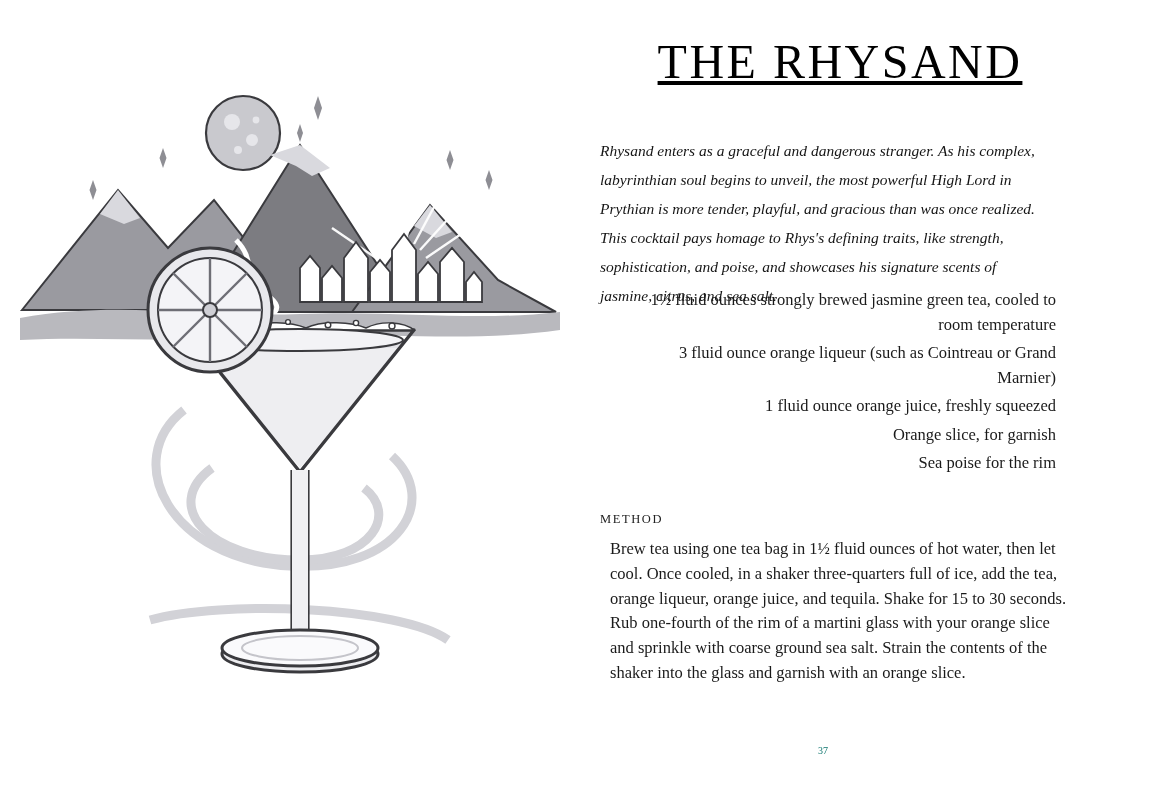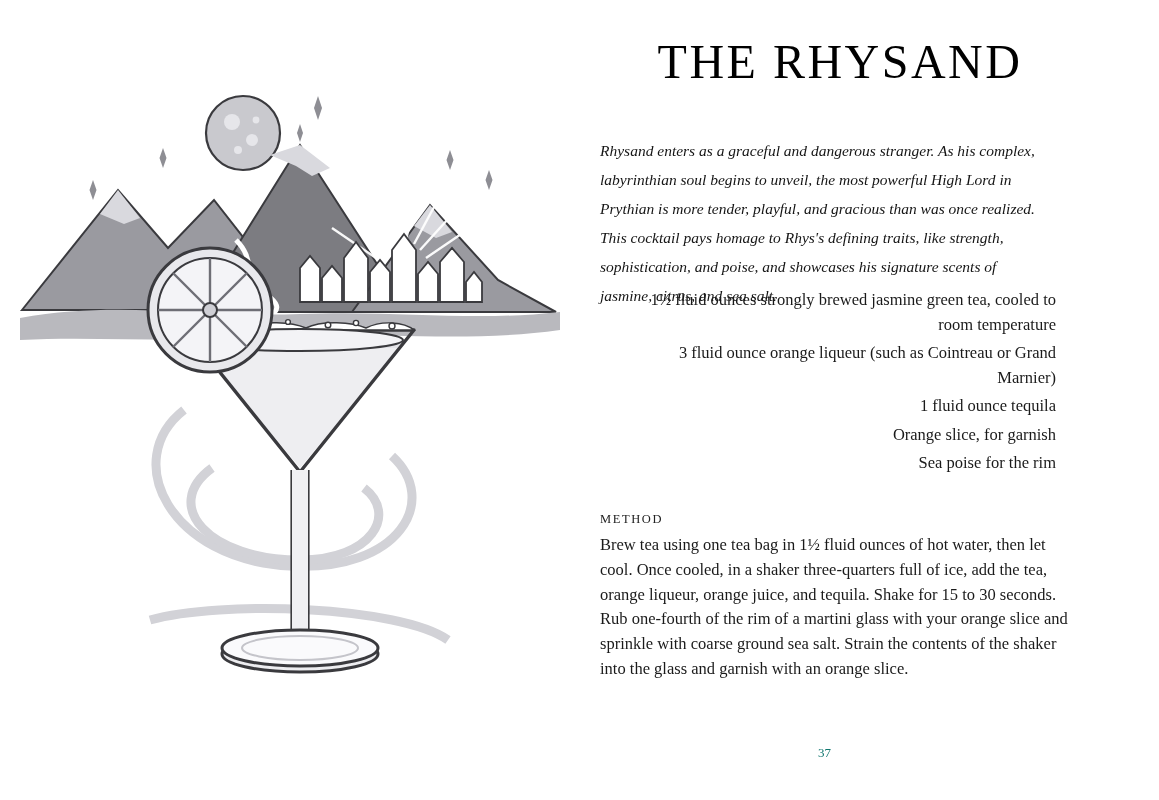--- a/index.html
+++ b/index.html
@@ -44,20 +44,21 @@
     top: 34px;
     left: 0;
     width: 480px;
     text-align: center;
     font-family: "Liberation Serif", serif;
     font-size: 48px;
     letter-spacing: 2.5px;
     font-weight: 400;
     color: #000;
     white-space: nowrap;
+    text-decoration: underline;
   }
   .intro {
     position: absolute;
     top: 120px;
     left: 0;
     width: 449px;
     font-style: italic;
     font-size: 15.5px;
     line-height: 29px;
     color: #151515;
@@ -90,27 +91,27 @@
     margin: 4px;
     text-align: right;
   }
   .method {
     top: 512px;
     width: 478px;
   }
   .method-body {
     font-size: 16.5px;
     line-height: 24.8px;
-    margin: 0;
+    margin: 10px;
   }
   .folio {
     position: absolute;
     left: 218px;
     top: 745px;
-    font-size: 13px;
+    font-size: 10px;
     color: #0f766e;
   }
 </style>
 </head>
 <body>
 
 <div class="page">
 
   <div class="illustration">
     <svg width="600" height="800" viewBox="0 0 600 800" xmlns="http://www.w3.org/2000/svg">
@@ -227,21 +228,21 @@
   <div class="content">
 
     <div class="title">THE RHYSAND</div>
 
     <p class="intro">Rhysand enters as a graceful and dangerous stranger. As his complex, labyrinthian soul begins to unveil, the most powerful High Lord in Prythian is more tender, playful, and gracious than was once realized. This cocktail pays homage to Rhys's defining traits, like strength, sophistication, and poise, and showcases his signature scents of jasmine, citrus, and sea salt.</p>
 
     <div class="section ingredients">
       <ul class="ingredient-list">
         <li>1½ fluid ounces strongly brewed jasmine green tea, cooled to room temperature</li>
         <li>3 fluid ounce orange liqueur (such as Cointreau or Grand Marnier)</li>
-        <li>1 fluid ounce tequila</li>
+        <li>1 fluid ounce orange juice, freshly squeezed</li>
         <li>Orange slice, for garnish</li>
         <li>Sea poise for the rim</li>
       </ul>
     </div>
 
     <div class="section method">
       <div class="section-label">METHOD</div>
       <p class="method-body">Brew tea using one tea bag in 1½ fluid ounces of hot water, then let cool. Once cooled, in a shaker three-quarters full of ice, add the tea, orange liqueur, orange juice, and tequila. Shake for 15 to 30 seconds. Rub one-fourth of the rim of a martini glass with your orange slice and sprinkle with coarse ground sea salt. Strain the contents of the shaker into the glass and garnish with an orange slice.</p>
     </div>
 

